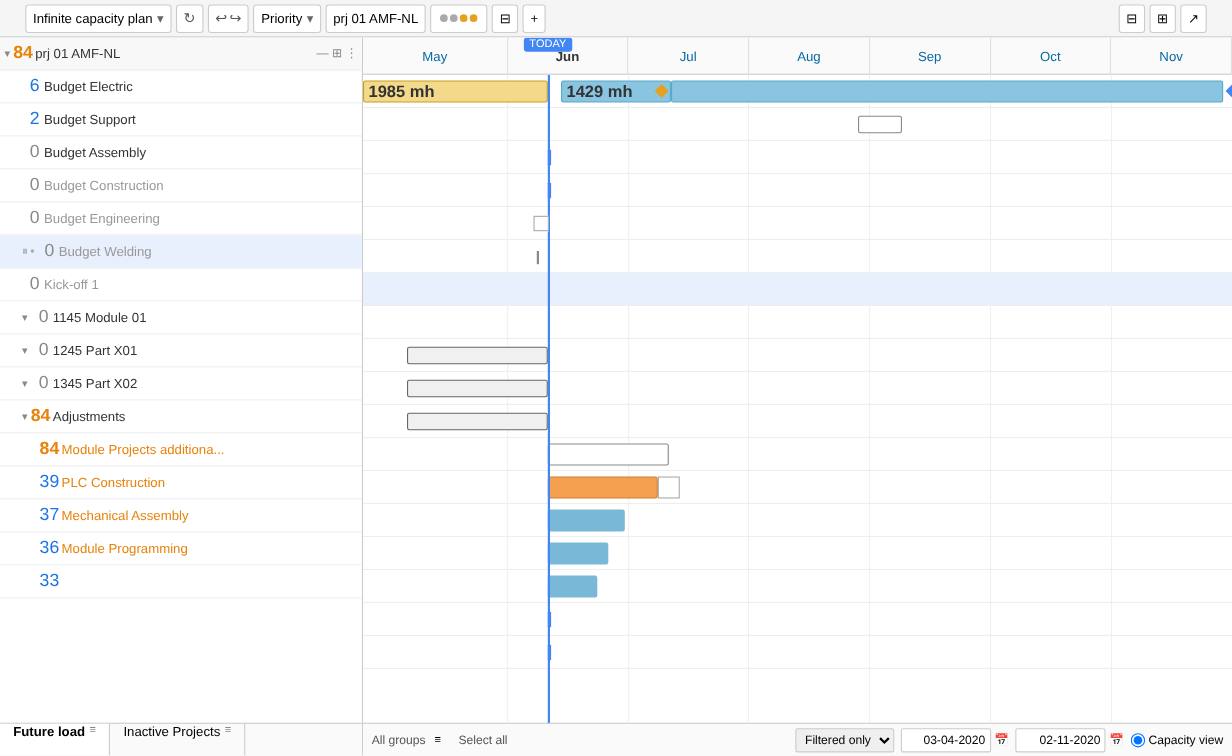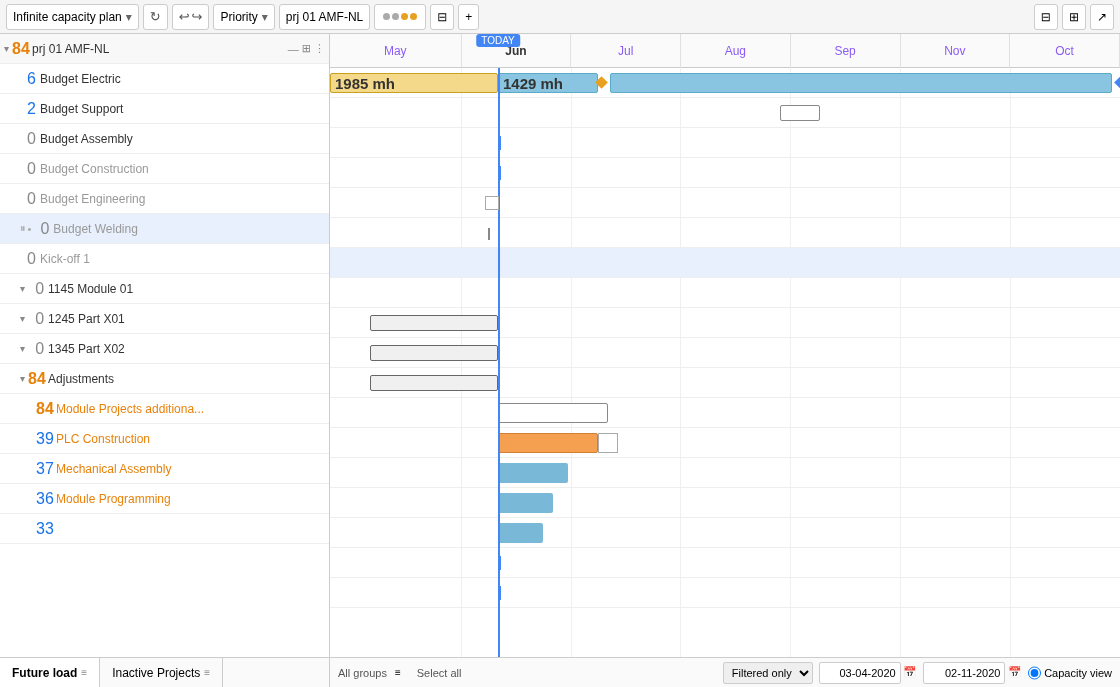--- a/index.html
+++ b/index.html
@@ -5,21 +5,21 @@
     * { box-sizing: border-box; margin: 0; padding: 0; }
     body { font-family: Arial, sans-serif; font-size: 12px; background: #f0f0f0; overflow: hidden; }
 
     
     .toolbar {
       display: flex;
       align-items: center;
       height: 34px;
       background: #f5f5f5;
       border-bottom: 1px solid #ccc;
-      padding: 0 6px;
+      padding: 0 23px;
       gap: 4px;
     }
     .toolbar-select {
       display: flex;
       align-items: center;
       background: white;
       border: 1px solid #ccc;
       border-radius: 3px;
       padding: 2px 6px;
       height: 26px;
@@ -120,21 +120,20 @@
 
     
     .bottom-tabs {
       display: flex;
       border-top: 1px solid #ccc;
       background: #fafafa;
       height: 30px;
     }
     .bottom-tab {
       display: flex;
-      align-items: center;
       padding: 0 12px;
       font-size: 12px;
       border-right: 1px solid #ccc;
       cursor: pointer;
       gap: 4px;
     }
     .bottom-tab.active { font-weight: bold; background: white; }
 
     
     .gantt-area {
@@ -159,21 +158,21 @@
       width: 100%;
       height: 34px;
     }
 
     .month-label {
       flex: 1;
       display: flex;
       align-items: center;
       justify-content: center;
       font-size: 12px;
-      color: #8b5cf6;
+      color: #0369a1;
       border-right: 1px solid #e0e0e0;
       position: relative;
     }
 
     .today-label {
       position: absolute;
       top: -2px;
       background: #4285f4;
       color: white;
       font-size: 10px;
@@ -434,22 +433,22 @@
   <div class="gantt-area">
 
     <div class="gantt-header">
       <div class="today-label" style="left: 168px; top: 0;">TODAY</div>
       <div class="gantt-months">
         <div class="month-label" style="flex:1.2">May</div>
         <div class="month-label" style="flex:1; font-weight:bold; color:#333;">Jun</div>
         <div class="month-label">Jul</div>
         <div class="month-label">Aug</div>
         <div class="month-label">Sep</div>
+        <div class="month-label">Oct</div>
         <div class="month-label">Nov</div>
-        <div class="month-label">Oct</div>
       </div>
     </div>
 
     <div class="gantt-rows" style="position:relative;">
 
       <div class="today-line" style="left: 168px;"></div>
 
       <div style="position:absolute; top:0; left:0; right:0; bottom:0; display:flex; pointer-events:none; z-index:0;">
         <div style="flex:1.2; border-right:1px solid #f0f0f0;"></div>
         <div style="flex:1; border-right:1px solid #f0f0f0;"></div>
@@ -459,21 +458,21 @@
         <div style="flex:1; border-right:1px solid #f0f0f0;"></div>
         <div style="flex:1;"></div>
       </div>
 
       <div class="gantt-row group-row" style="height:30px; border-bottom:1px solid #eee; position:relative;">
 
         <div class="bar-container" style="left: 0; width: 168px;">
           <div class="bar bar-yellow">1985 mh</div>
         </div>
 
-        <div class="bar-container" style="left: 168px; width: 100px;">
+        <div class="bar-container" style="left: 180px; width: 100px;">
           <div class="bar bar-blue-light">1429 mh</div>
         </div>
 
         <div style="position:absolute; top:10px; left:267px; z-index:6;">
           <div class="diamond" style="width:9px; height:9px;"></div>
         </div>
 
         <div class="bar-container" style="left: 280px; right: 8px; width: auto;">
           <div class="bar bar-blue-light" style="width: 100%; height:20px;"></div>
         </div>

